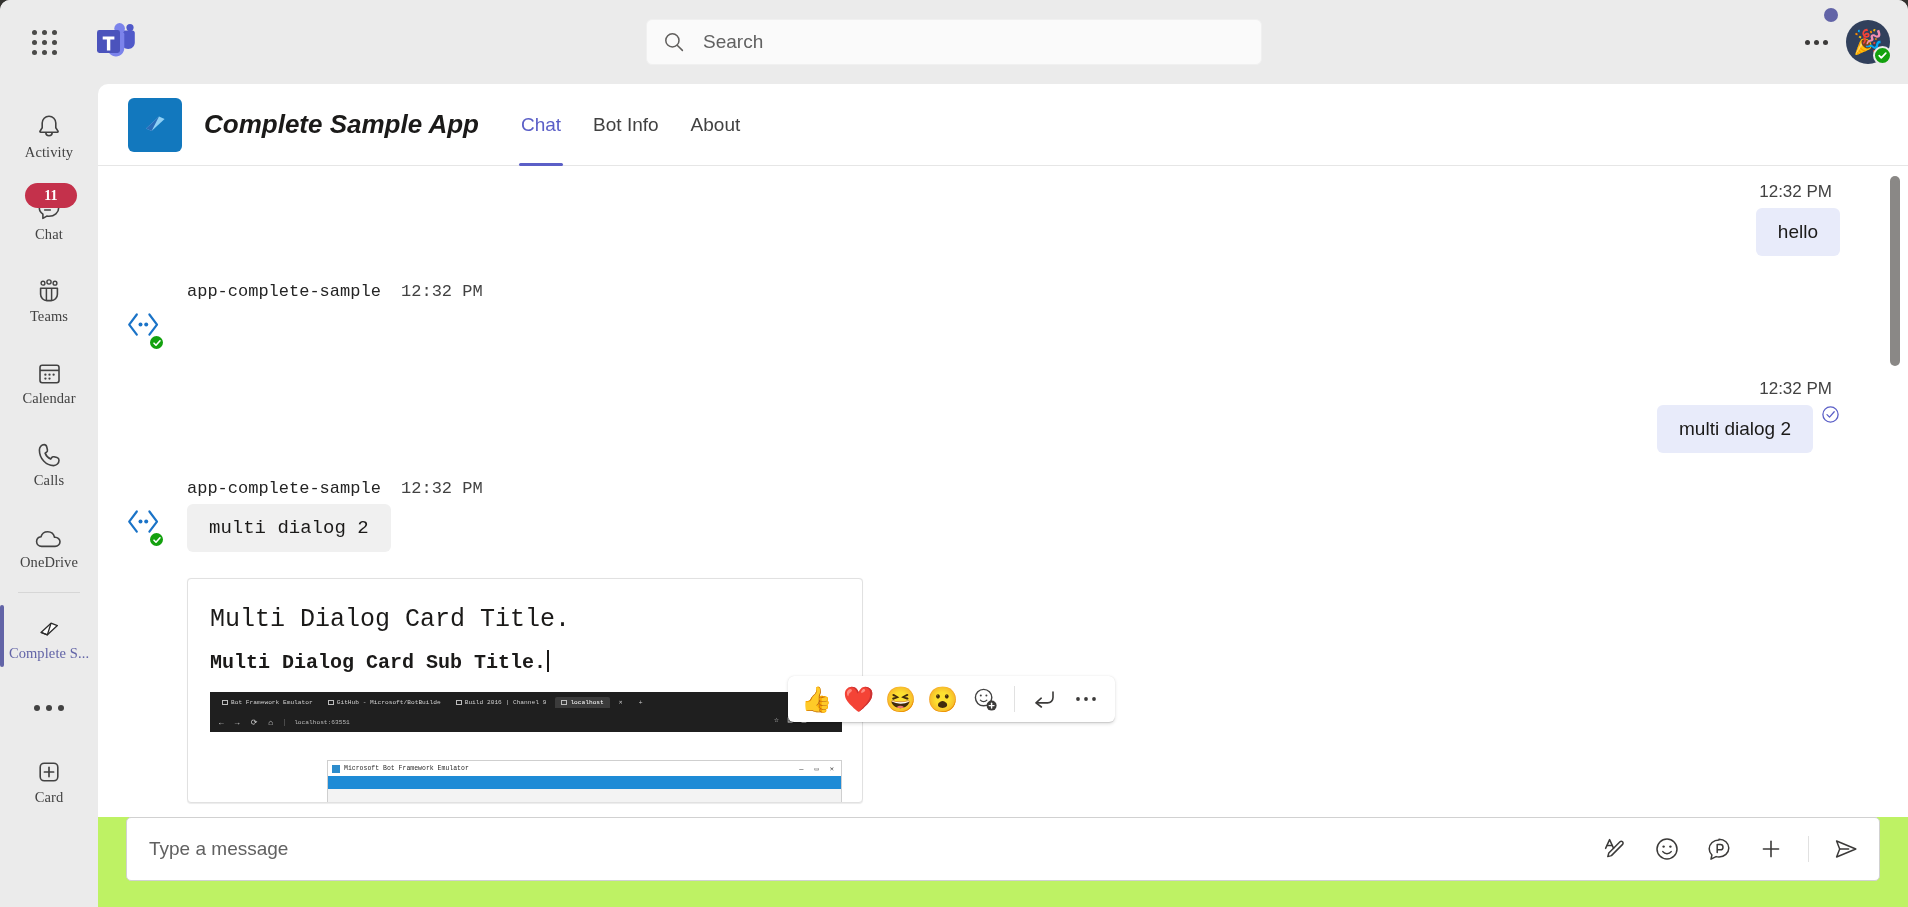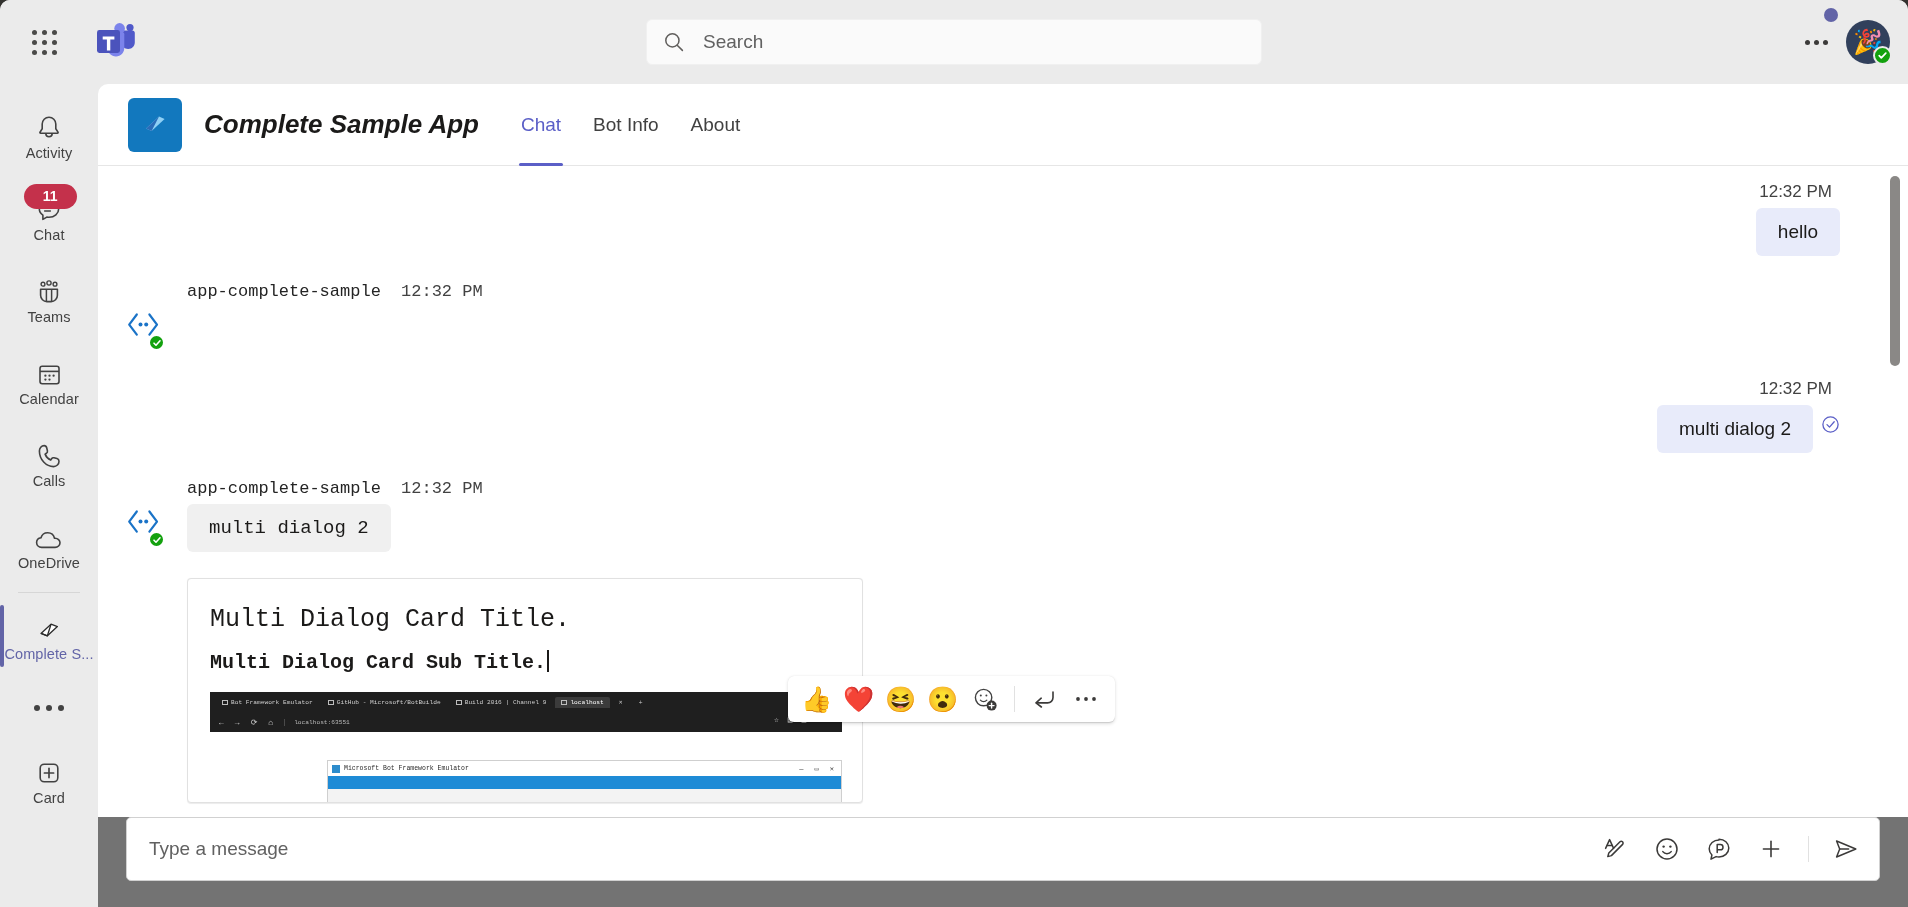--- a/index.html
+++ b/index.html
@@ -81,20 +81,21 @@
 
   
   .body-row { flex: 1; display: flex; min-height: 0; background: #ebebeb; }
 
   
   .rail {
     width: 98px; flex: 0 0 98px;
     background: #ebebeb;
     display: flex; flex-direction: column; align-items: center;
     padding-top: 10px;
+    font-family: Liberation Serif, serif;
   }
   .rail-item {
     width: 98px; height: 82px;
     display: flex; flex-direction: column; align-items: center; justify-content: center;
     cursor: pointer; position: relative; gap: 3px;
   }
   .rail-item .ico { height: 32px; display:flex; align-items:flex-end; justify-content:center; position:relative; }
   .rail-label { font-size: 14.5px; color: #424242; letter-spacing: .1px; }
   .rail-item.active .rail-label { color: #6264a7; }
   .rail-item.active::before {
@@ -156,21 +157,21 @@
   .scroll-track { position:absolute; right: 8px; top: 10px; bottom: 10px; width: 10px; }
   .scroll-thumb {
     position:absolute; right: 0; top: 0; width: 10px; height: 190px;
     border-radius: 5px; background: #8a8886;
   }
 
   .msg-row { display: flex; padding: 0 28px; }
   .msg-row.out { justify-content: flex-end; }
   .out-col { display: flex; flex-direction: column; align-items: flex-end; }
   .ts-out { font-size: 17px; color: #424242; margin-right: 8px; margin-bottom: 6px; }
-  .bubble-out-wrap { display: flex; align-items: center; gap: 8px; }
+  .bubble-out-wrap { display: flex; align-items: flex-start; gap: 8px; }
   .bubble-out {
     background: #e8ebfa; border-radius: 6px;
     padding: 13px 22px; font-size: 19px; color: #1b1a19;
     max-width: 640px;
   }
   .seen-ico { margin-bottom: 6px; }
 
   .in-row { display: flex; align-items: flex-start; padding: 0 28px; font-family: Liberation Mono, monospace; }
   .bot-avatar { position: relative; width: 34px; flex: 0 0 34px; margin-top: 28px; }
   .bot-badge {
@@ -237,21 +238,21 @@
   }
   .ci-emul-title {
     height: 15px; background:#fff; display:flex; align-items:center;
     font-size: 6.5px; color:#2b2b2b; padding-left: 4px; gap: 4px;
   }
   .ci-emul-ico { width: 8px; height: 8px; background: #2d8ccc; }
   .ci-emul-btns { margin-left:auto; display:flex; gap: 11px; padding-right: 7px; font-size: 7px; color:#444; }
   .ci-emul-band { height: 13px; background: #1e8bd6; display:flex; align-items:center; font-size: 5.5px; color:#fff; }
 
   
-  .compose-wrap { padding: 0 28px 26px 28px; background:#737373; }
+  .compose-wrap { padding: 0 28px 26px 28px; background:#bef264; }
   .compose {
     height: 64px; border: 1px solid #d1d1d1; border-radius: 5px;
     display: flex; align-items: center; padding: 0 18px 0 22px;
     background: #fff;
   }
   .compose-placeholder { flex: 1; font-size: 19px; color: #616161; }
   .compose-icons { display: flex; align-items: center; gap: 22px; }
   .cicon { cursor: pointer; display:flex; align-items:center; justify-content:center; width: 30px; height:30px; }
   .cdiv { width: 1px; height: 26px; background: #e1e1e1; }
 </style>

